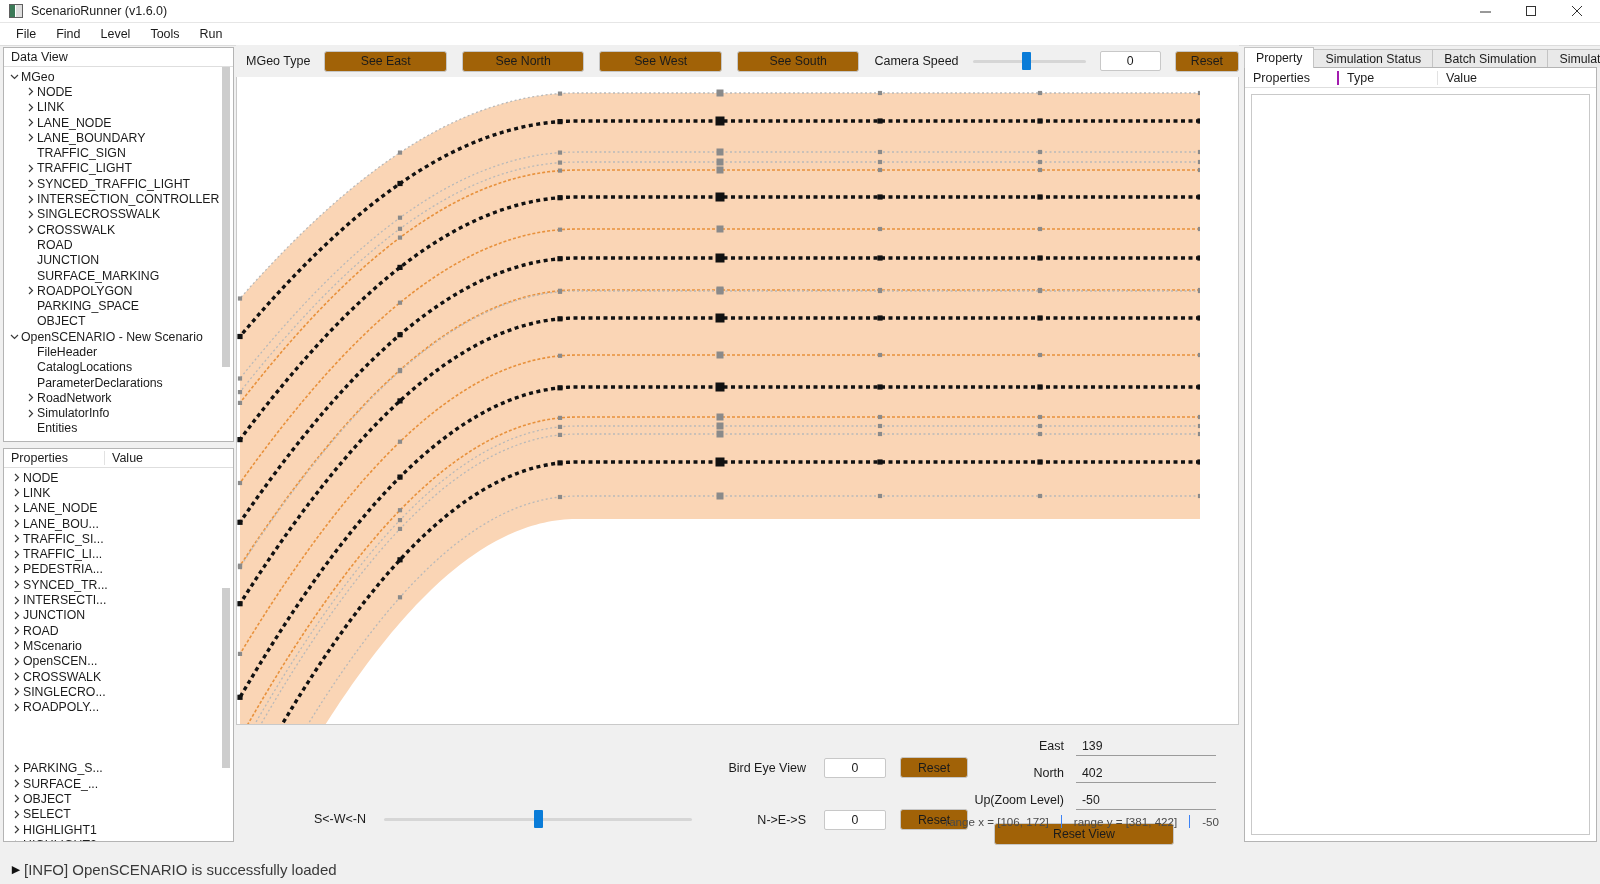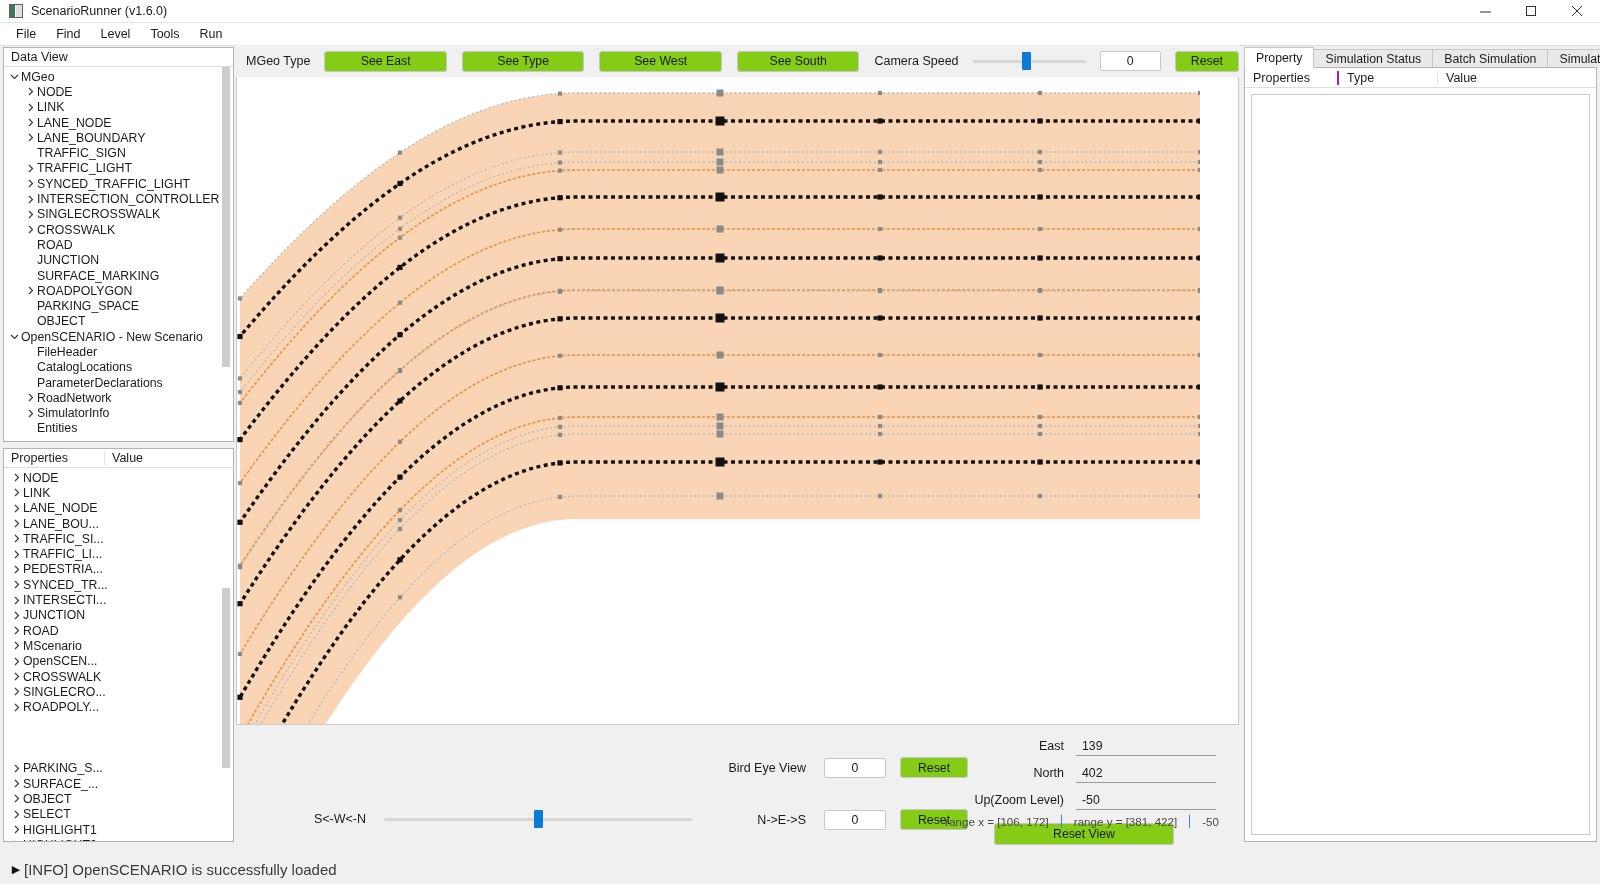--- a/index.html
+++ b/index.html
@@ -51,21 +51,21 @@
   .lvl0{padding-left:4px;}
   .lvl1{padding-left:20px;}
 
   .vscroll{position:absolute;right:1px;top:19px;bottom:1px;width:12px;background:#fff;}
   .vscroll .thumb{position:absolute;left:2px;width:8px;background:#cdcdcd;border-radius:0;}
 
   
   .center{position:absolute;left:236px;top:0;right:361px;bottom:0;}
   .toolbar{height:32px;display:flex;align-items:center;padding-left:10px;background:#f0f0f0;}
   .tb-label{font-size:12.5px;color:#1b1b1b;margin-right:14px;white-space:nowrap;}
-  .btn{height:21px;border:1px solid #c6c6c6;background:#84cc16;border-radius:3px;
+  .btn{height:21px;border:1px solid #c6c6c6;background:#a16207;border-radius:3px;
        font-size:12.3px;color:#1b1b1b;display:flex;align-items:center;justify-content:center;
        box-sizing:border-box;}
   .tb-btn{width:130px;margin-right:15px;}
   .slider{position:relative;height:20px;display:flex;align-items:center;}
   .slider .track{height:3px;background:#d6d6d6;border-radius:2px;width:100%;}
   .slider .knob{position:absolute;width:9px;height:18px;background:#0a7cd8;border-radius:1px;top:1px;}
   .numfield{height:20px;border:1px solid #c8c8c8;background:#fff;border-radius:2px;
             display:flex;align-items:center;justify-content:center;font-size:12.3px;color:#1b1b1b;
             box-sizing:border-box;}
 
@@ -518,21 +518,21 @@
           <div class="thumb" style="top:120px;height:180px;"></div>
         </div>
       </div>
     </div>
 
     <div class="center">
 
       <div class="toolbar">
         <div class="tb-label">MGeo Type</div>
         <div class="btn tb-btn">See East</div>
-        <div class="btn tb-btn">See Type</div>
+        <div class="btn tb-btn">See North</div>
         <div class="btn tb-btn">See West</div>
         <div class="btn tb-btn">See South</div>
         <div class="tb-label">Camera Speed</div>
         <div class="slider" style="width:120px;margin-right:14px;">
           <div class="track"></div>
           <div class="knob" id="cam-knob" style="left: 49.9125px;"></div>
         </div>
         <div class="numfield" style="width:65px;margin-right:14px;">0</div>
         <div class="btn" style="width:68px;">Reset</div>
       </div>

